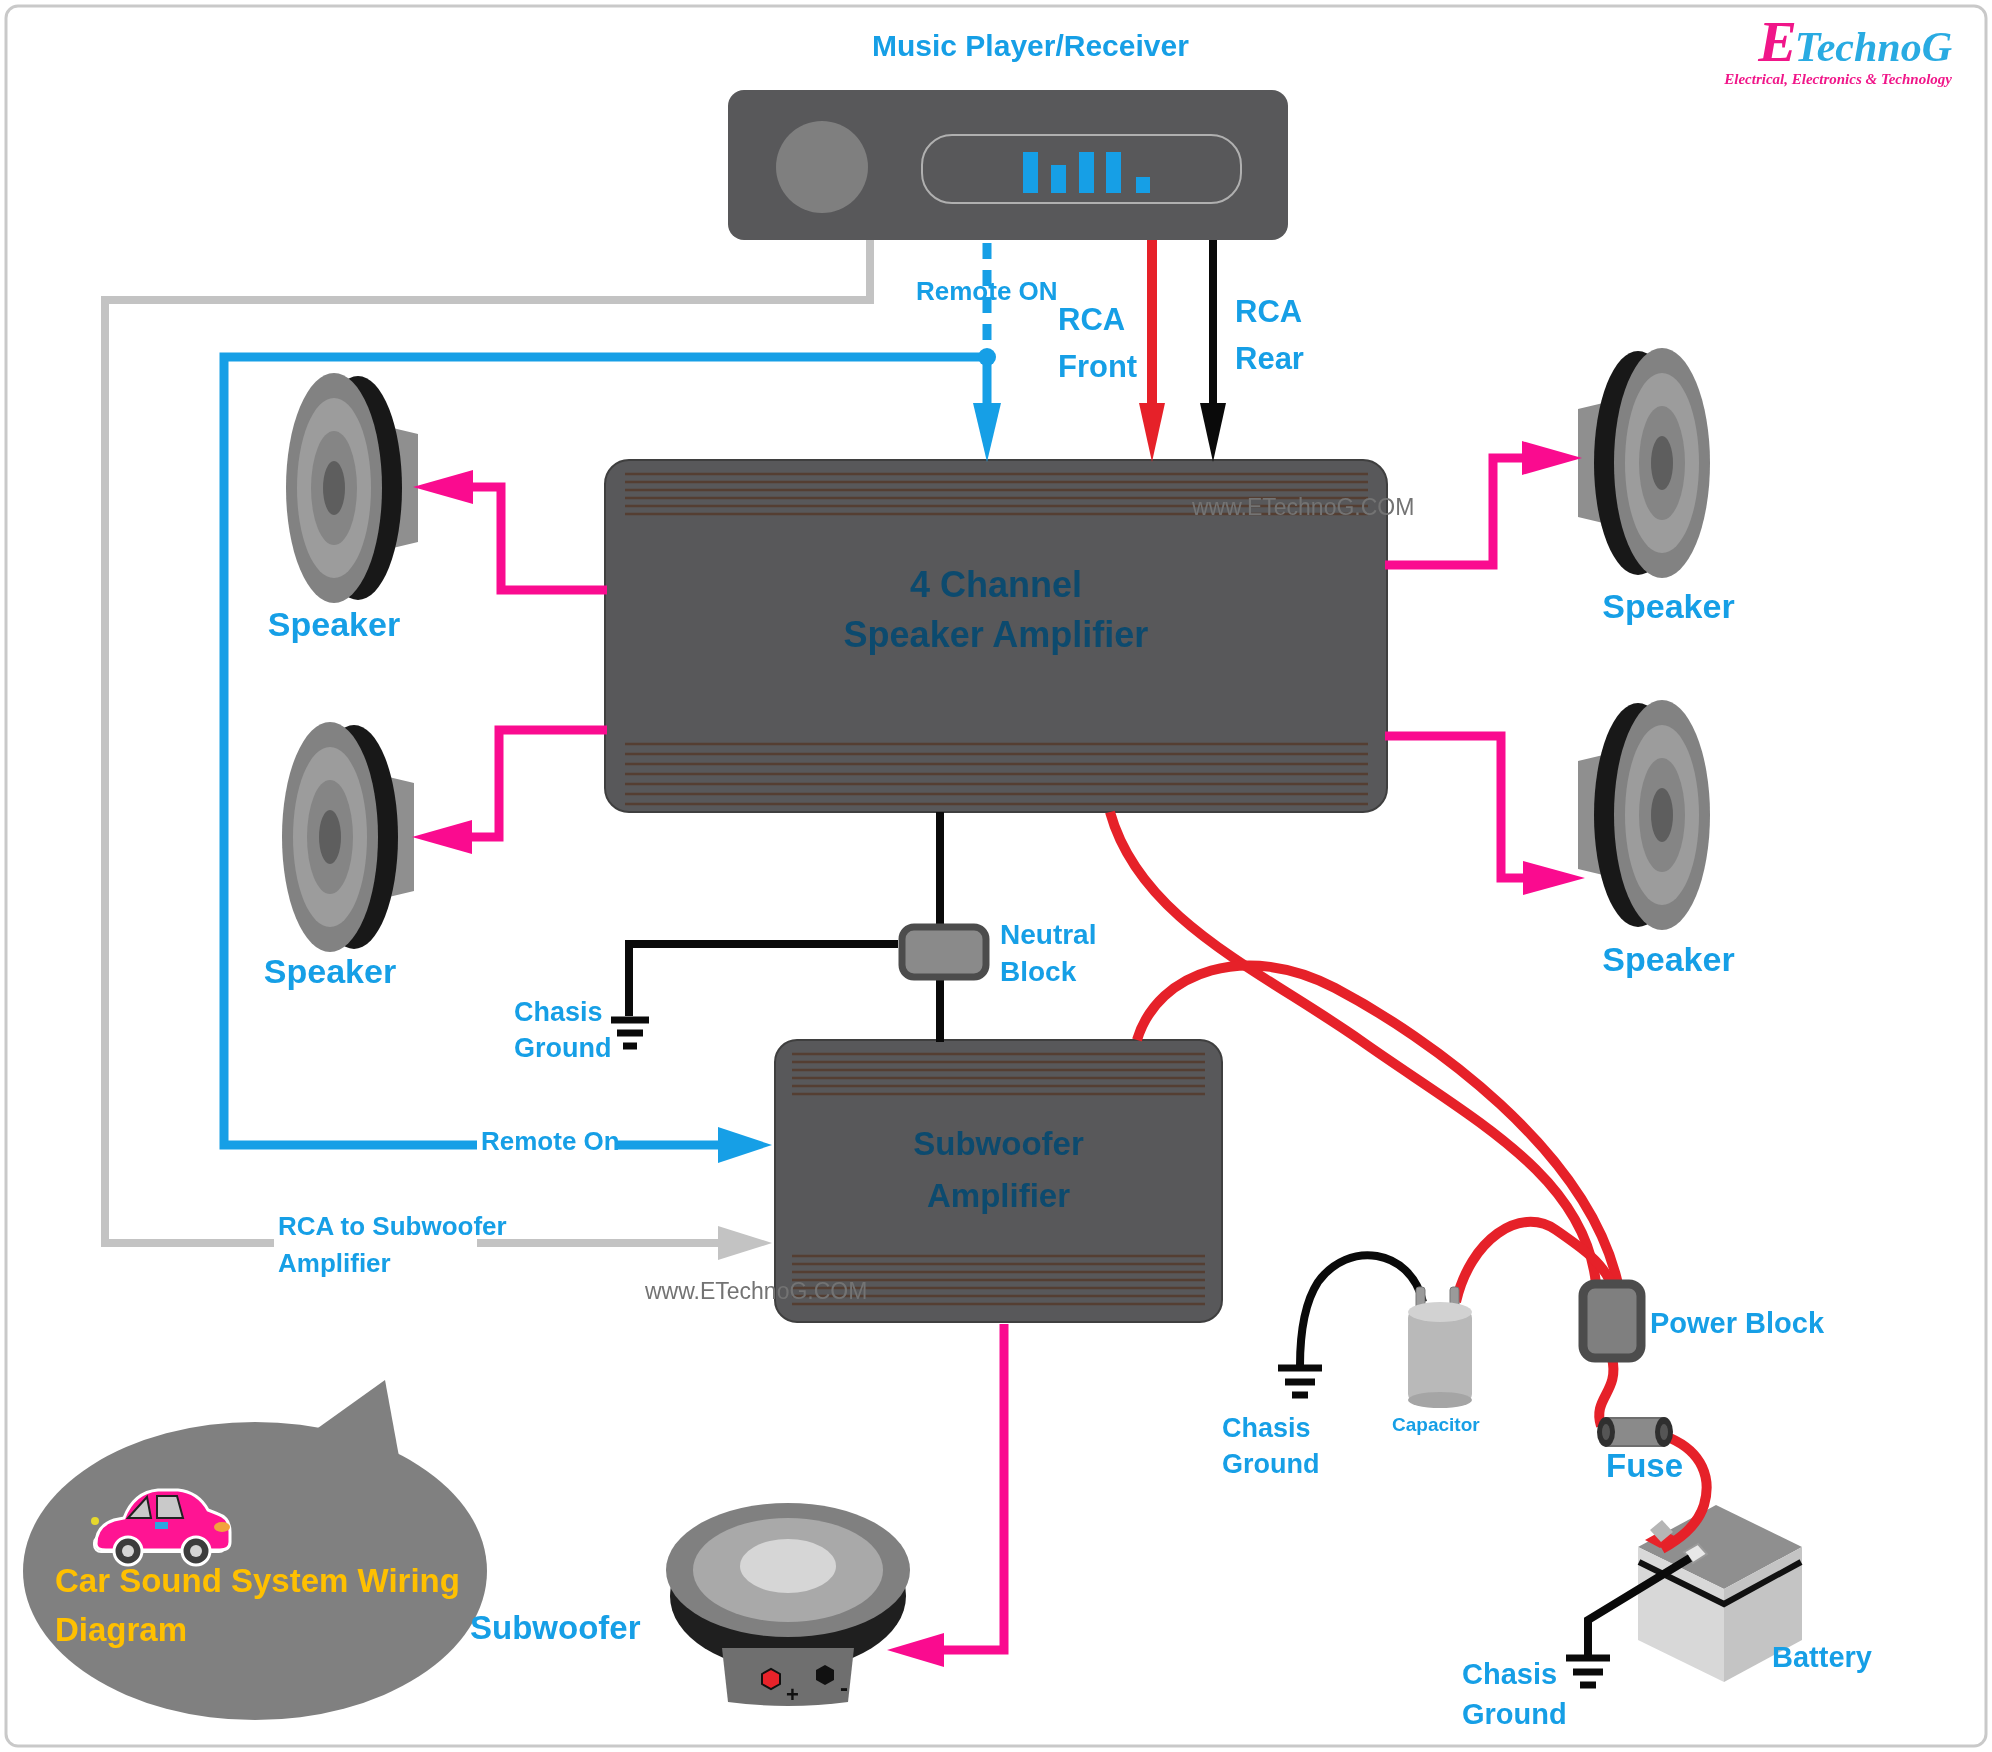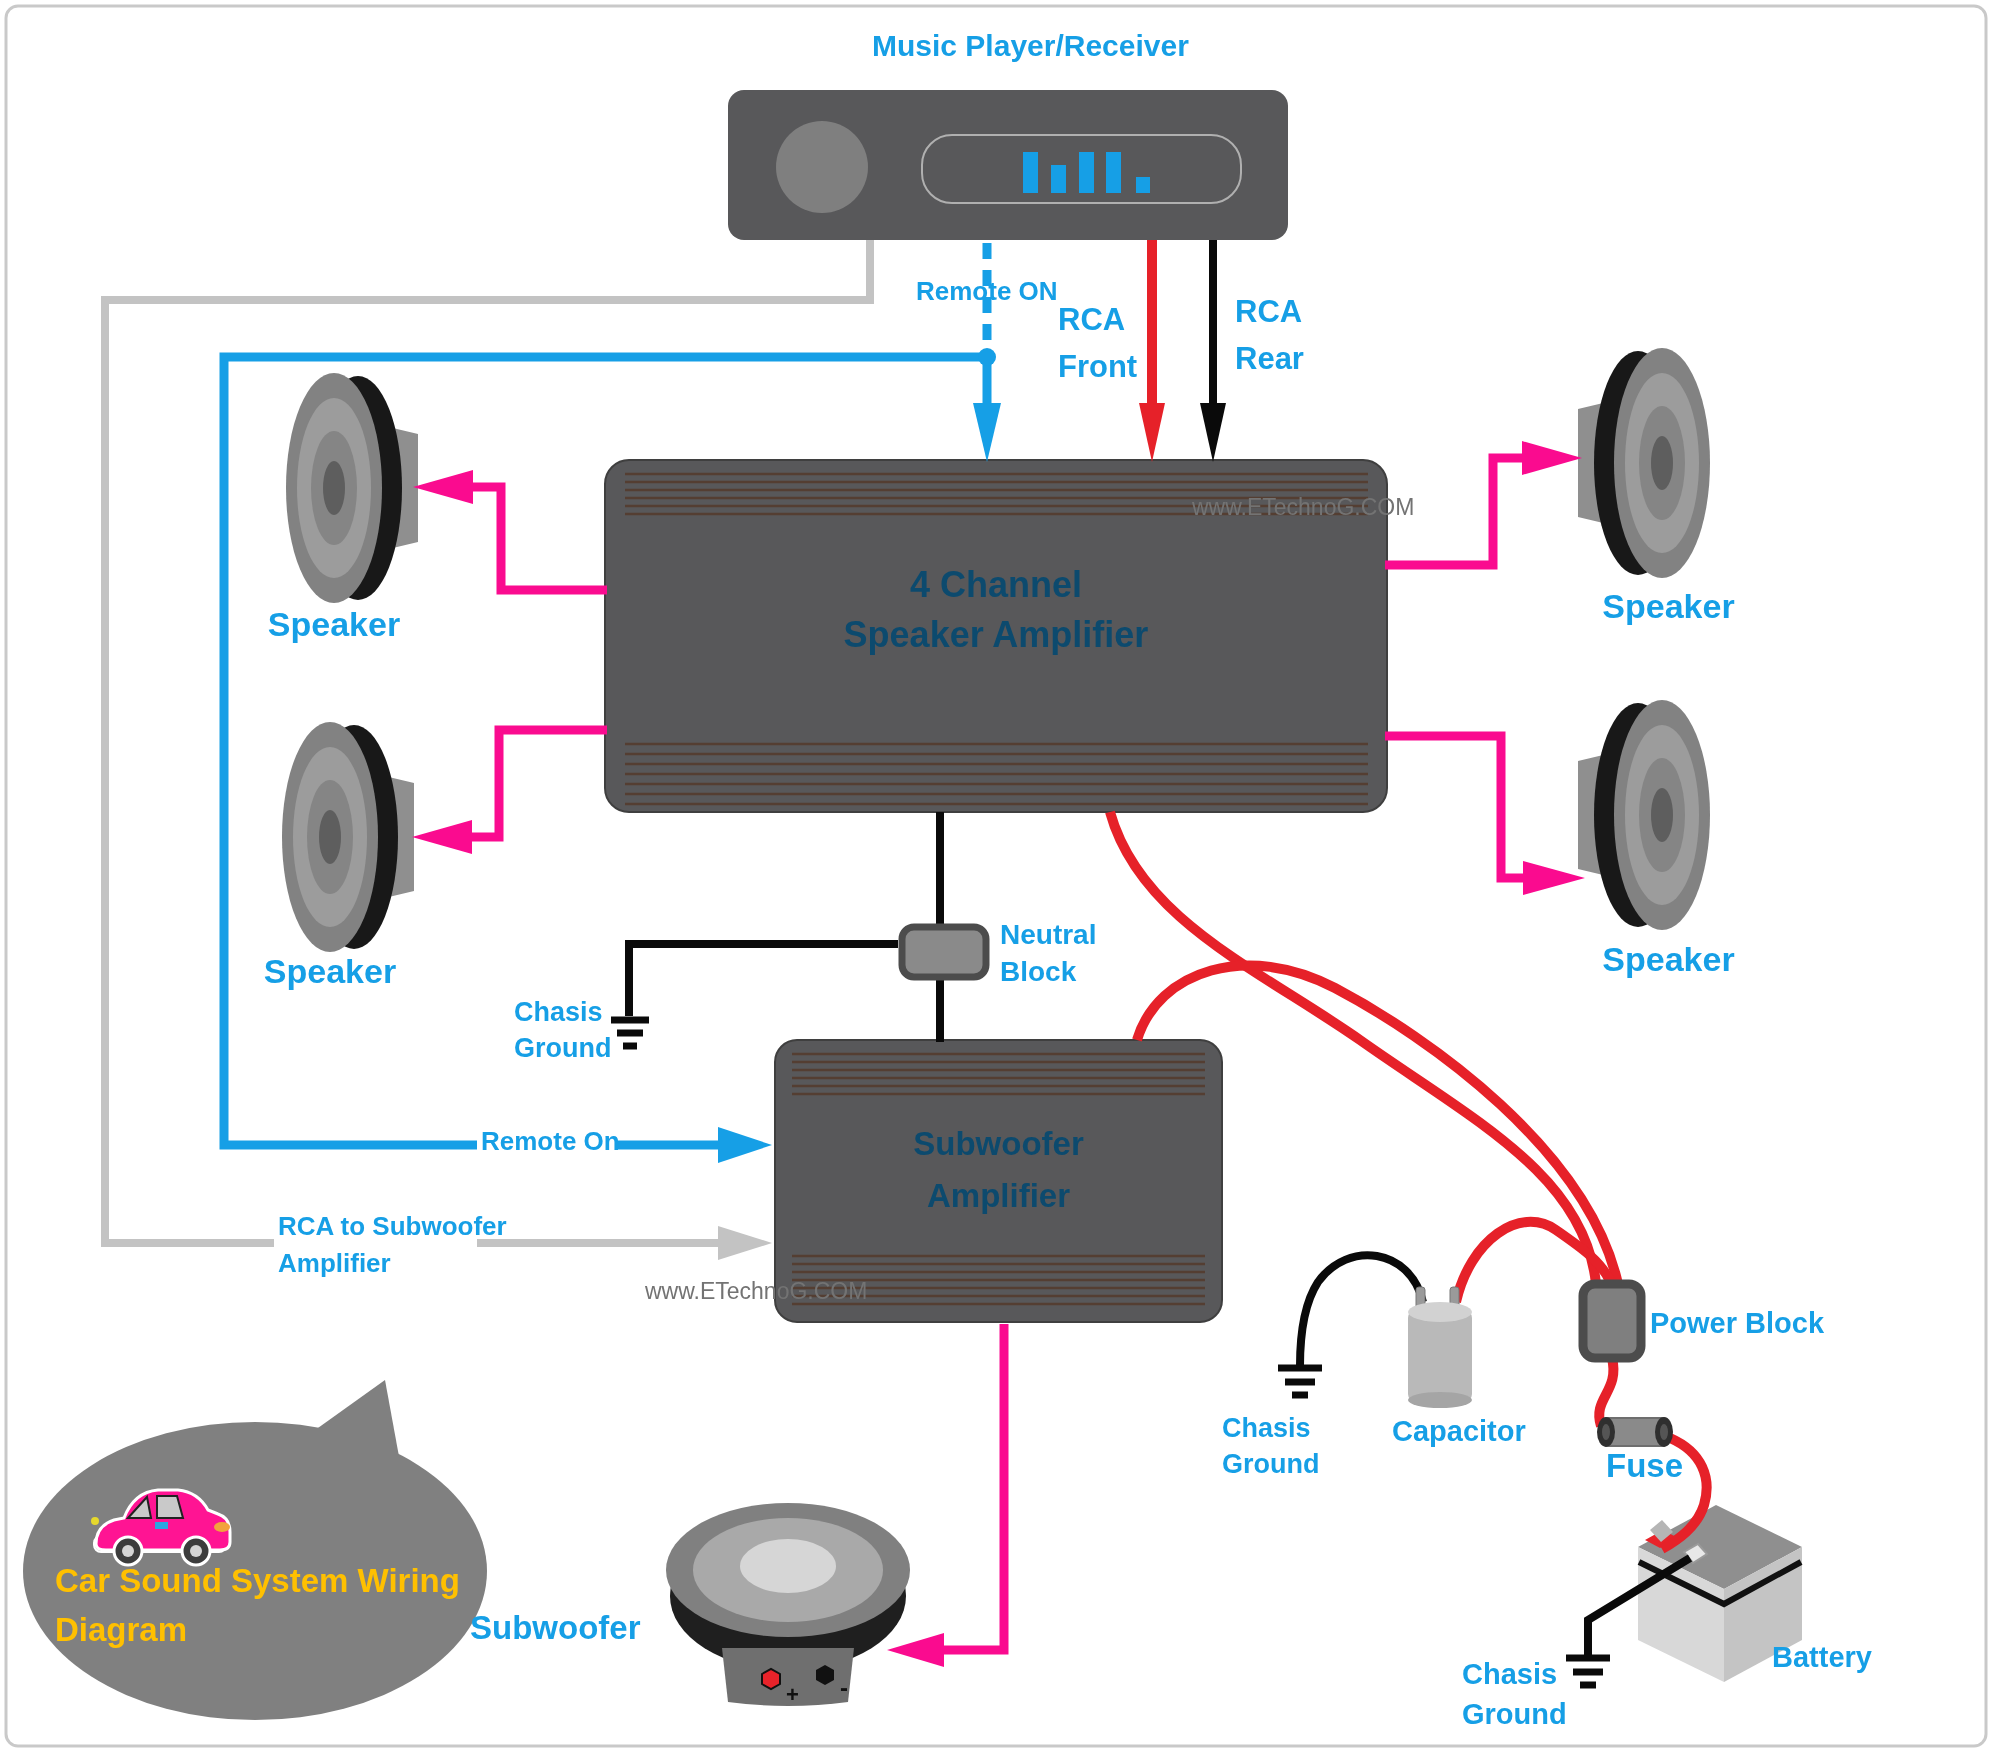--- a/index.html
+++ b/index.html
@@ -203,20 +203,24 @@
       <rect x="1416" y="1287" width="9" height="26" rx="3" fill="#9A9A9A" stroke="#777" stroke-width="1"></rect>
       <rect x="1450" y="1287" width="9" height="26" rx="3" fill="#9A9A9A" stroke="#777" stroke-width="1"></rect>
       <rect x="1408" y="1310" width="64" height="92" rx="8" fill="#B9B9B9"></rect>
       <ellipse cx="1440" cy="1312" rx="32" ry="10" fill="#D2D2D2"></ellipse>
       <ellipse cx="1440" cy="1400" rx="32" ry="8" fill="#A5A5A5"></ellipse>
     </g>
   </svg>
 
   <div class="lbl" style="left:872px;top:28px;font-size:30px;">Music Player/Receiver</div>
 
+  <div class="logo">
+    <div><span class="logo-e">E</span><span class="logo-rest">TechnoG</span></div>
+    <div class="logo-tagline">Electrical, Electronics &amp; Technology</div>
+  </div>
 
   <div class="lbl" style="left:916px;top:276px;font-size:26px;">Remote ON</div>
   <div class="lbl" style="left:1058px;top:296px;font-size:31px;line-height:47px;">RCA
 Front</div>
   <div class="lbl" style="left:1235px;top:288px;font-size:31px;line-height:47px;">RCA
 Rear</div>
 
   <div class="lbl white center" style="left:605px;top:560px;width:782px;font-size:36px;line-height:50px;">4 Channel
 Speaker Amplifier</div>
   <div class="lbl dark" style="left:1192px;top:494px;font-size:23px;">www.ETechnoG.COM</div>
@@ -236,21 +240,21 @@
   <div class="lbl dark" style="left:645px;top:1278px;font-size:23px;">www.ETechnoG.COM</div>
 
   <div class="lbl" style="left:481px;top:1126px;font-size:26px;">Remote On</div>
   <div class="lbl" style="left:278px;top:1208px;font-size:26px;line-height:37px;">RCA to Subwoofer
 Amplifier</div>
 
   <div class="lbl" style="left:470px;top:1608px;font-size:33px;">Subwoofer</div>
 
   <div class="lbl" style="left:1222px;top:1410px;font-size:27px;line-height:36px;">Chasis
 Ground</div>
-  <div class="lbl" style="left:1392px;top:1414px;font-size:29px;">Capacitor</div>
+  <div class="lbl" style="left:1392px;top:1414px;font-size:19px;">Capacitor</div>
   <div class="lbl" style="left:1650px;top:1306px;font-size:29px;">Power Block</div>
   <div class="lbl" style="left:1606px;top:1446px;font-size:33px;">Fuse</div>
   <div class="lbl" style="left:1772px;top:1640px;font-size:29px;">Battery</div>
   <div class="lbl" style="left:1462px;top:1654px;font-size:29px;line-height:40px;">Chasis
 Ground</div>
 
   <div class="lbl yellow" style="left:55px;top:1556px;font-size:33px;line-height:49px;">Car Sound System Wiring
 Diagram</div>
 
 </div>

